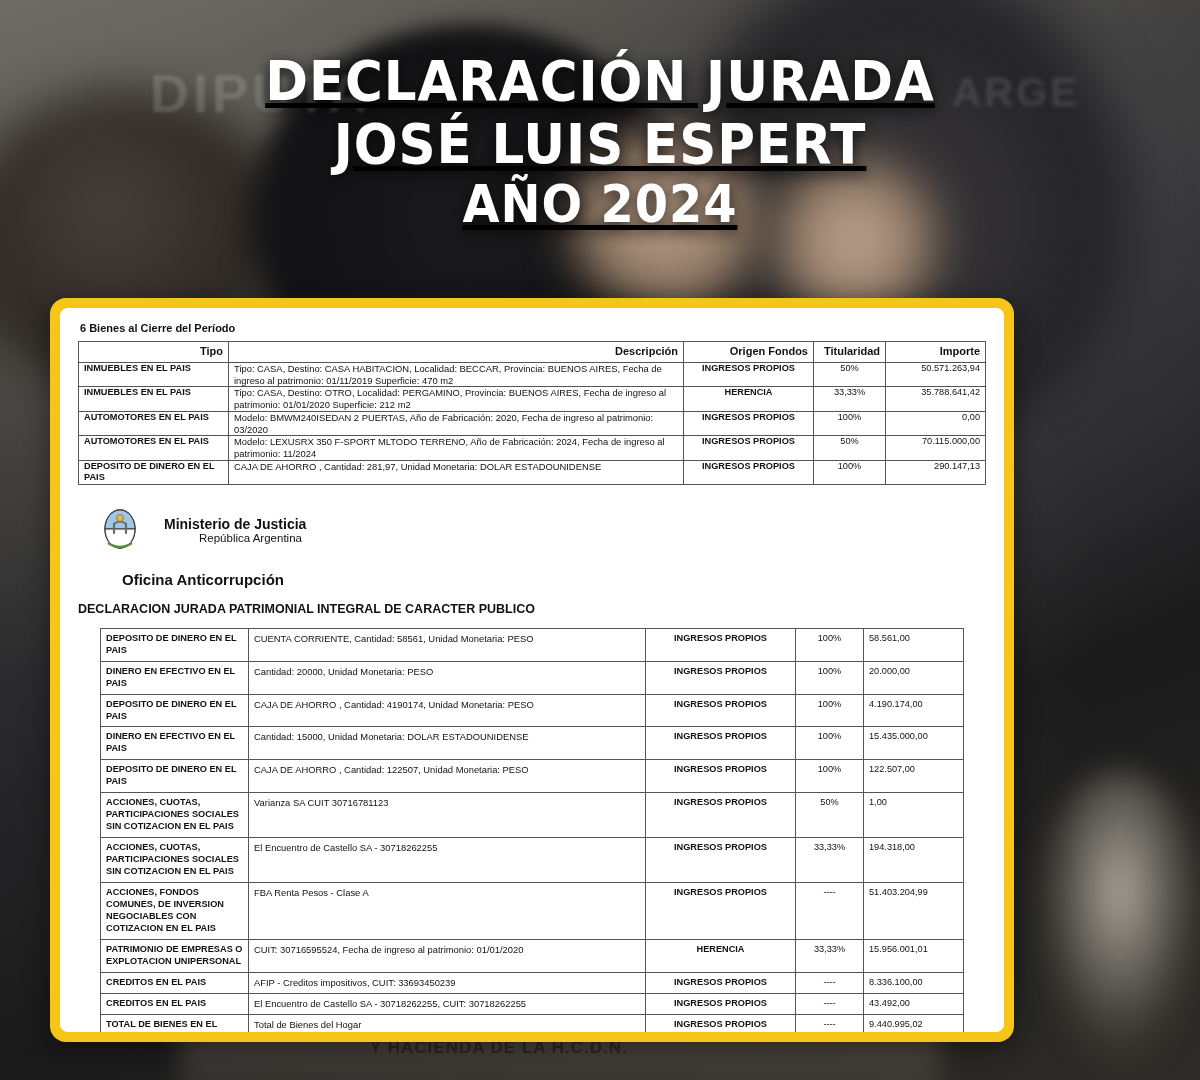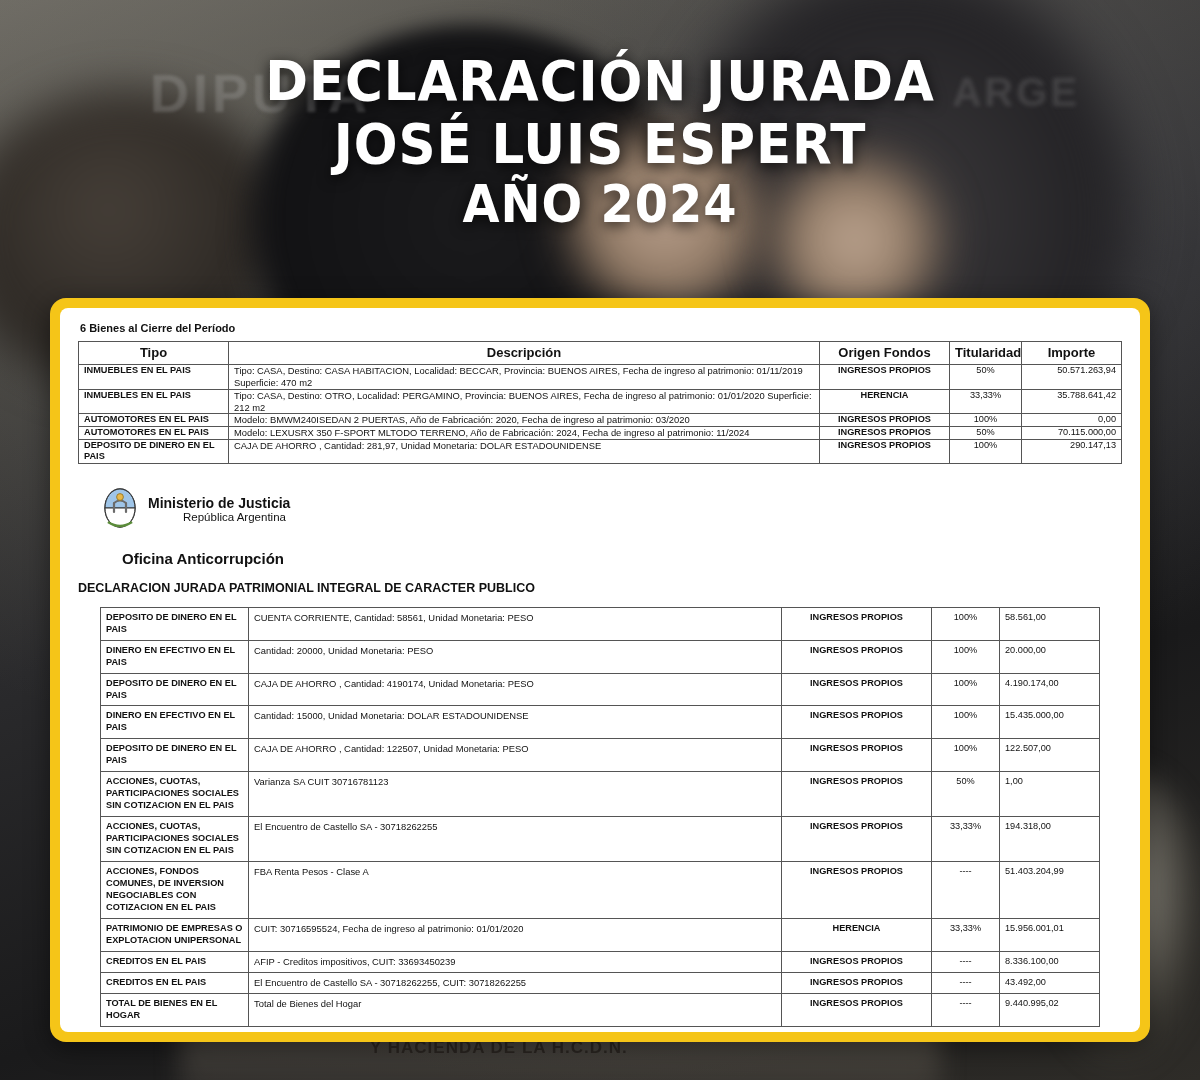--- a/index.html
+++ b/index.html
@@ -74,39 +74,39 @@
   .bg-desk-text {
     position:absolute; left:370px; bottom:22px;
     font-size:17px; letter-spacing:1px; font-weight:bold;
     color:rgba(35,30,25,0.75);
     filter:blur(0.6px);
   }
 
   
   .title-block {
     position:absolute; top:52px; left:0; width:1200px;
-    text-align:center; z-index:5;
+    text-align:center; z-index:5;text-decoration:underline;
   }
   .title-line {
     font-family:"DejaVu Sans", sans-serif;
     font-weight:bold;
     color:#ffffff;
     letter-spacing:1px;
     line-height:1.02;
     text-shadow:0 3px 14px rgba(0,0,0,0.75);
     transform:scaleX(0.92);
   }
   .t1 { font-size:56px; }
   .t2 { font-size:56px; margin-top:6px; }
   .t3 { font-size:52px; margin-top:6px; }
 
   
   .frame {
     position:absolute;
-    left:50px; top:298px; width:1100px; height:744px;
+    left:50px; top:298px; width:964px; height:744px;
     background:#F5C518;
     border-radius:16px;
     box-shadow:0 6px 26px rgba(0,0,0,0.45);
     z-index:6;
     padding:10px;
   }
   .doc {
     width:100%; height:100%;
     background:#ffffff;
     border-radius:8px;
@@ -128,39 +128,39 @@
     color:#111;
   }
   table.dj th, table.dj td {
     border:1px solid #555;
     padding:0 5px;
     vertical-align:top;
     line-height:1.25;
   }
   table.dj th {
     font-weight:bold;
-    text-align:center;
-    font-size:13px;
+    text-align:right;
+    font-size:11px;
     padding:3px 5px;
   }
   th.c-origen, th.c-titul, th.c-importe { text-align:center; }
   td.c-tipo { font-weight:bold; font-size:9.2px; }
   td.c-origen { text-align:center; font-weight:bold; font-size:9.2px; }
   td.c-titul { text-align:center; font-size:9.2px; }
   td.c-importe { text-align:right; font-size:9.2px; }
 
   col.w-tipo   { width:150px; }
   col.w-desc   { width:auto; }
   col.w-origen { width:130px; }
   col.w-titul  { width:72px; }
   col.w-imp    { width:100px; }
 
   
   .min-head {
-    display:flex; align-items:center; gap:8px;
+    display:flex; align-items:center; gap:24px;
     margin:22px 0 0 22px;
   }
   .shield {
     width:40px; height:48px; flex:0 0 auto;
   }
   .min-text-1 { font-size:14px; font-weight:bold; color:#111; line-height:1.15; }
   .min-text-2 { font-size:11.5px; color:#111; line-height:1.2;padding-left:35px; }
   .oficina {
     margin:16px 0 12px 44px;
     font-size:15px; font-weight:bold; color:#111;

